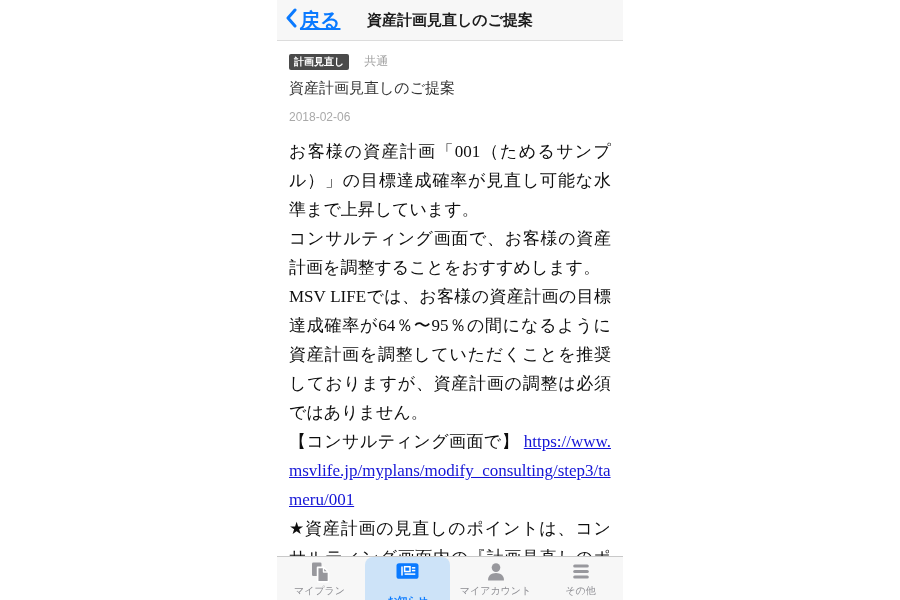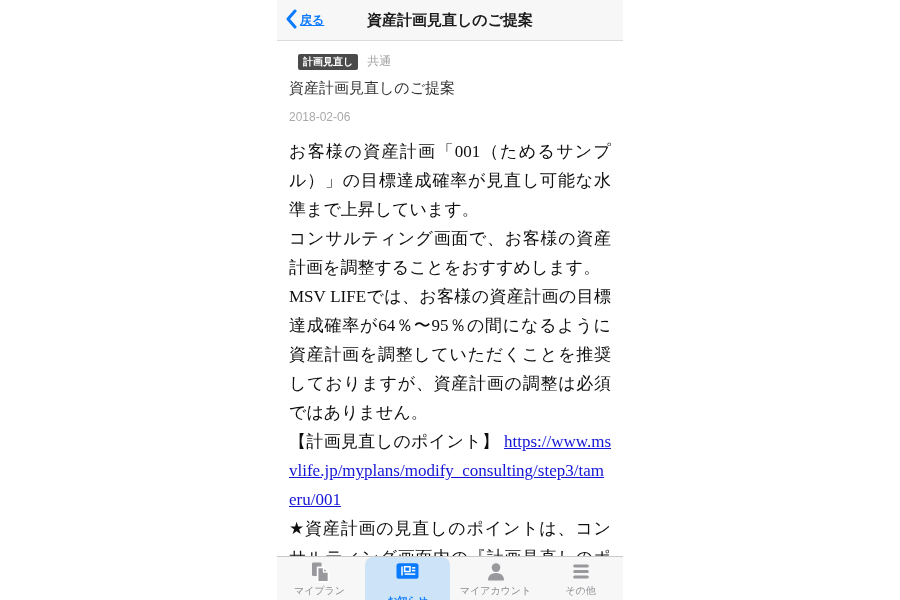--- a/index.html
+++ b/index.html
@@ -20,34 +20,34 @@
   
   .navbar {
     position: relative; height: 41px;
     background: #f7f7f7;
     border-bottom: 1px solid #dcdcdc;
   }
   .back-button {
     position: absolute; left: 8px; top: 0; height: 40px;
     display: flex; align-items: center; gap: 3px;
     color: var(--accent-blue); cursor: pointer;
-    font-size: 12px; font-weight: bold;
+    font-size: 20px; font-weight: bold;
   }
   .back-button .chevron { display: block; }
   .back-label { text-decoration: underline; }
   .nav-title {
     position: absolute; left: 40px; right: 40px; top: 0; height: 40px;
     display: flex; align-items: center; justify-content: center;
     font-size: 15px; font-weight: bold; color: #1b1b1b;
     white-space: nowrap;
   }
 
   
   .content { padding: 12px 12px 0 12px; }
-  .tag-row { display: flex; align-items: center; gap: 9px; margin-left: 9px; }
+  .tag-row { display: flex; align-items: center; gap: 15px; }
   .tag-dark {
     background: var(--tag-bg); color: #ffffff;
     font-size: 10px; font-weight: bold;
     padding: 2.5px 5px; border-radius: 2px; line-height: 1.1;
   }
   .tag-plain { color: #9e9e9e; font-size: 12px; }
   .article-title { margin-top: 9px; font-size: 15px; color: #333333; }
   .article-date { margin-top: 12px; font-size: 12px; color: #a9a9a9; }
   .article-body {
     margin-top: 13px;
@@ -112,21 +112,21 @@
     <div class="content">
       <div class="tag-row">
         <span class="tag-dark">計画見直し</span>
         <span class="tag-plain">共通</span>
       </div>
       <div class="article-title">資産計画見直しのご提案</div>
       <div class="article-date">2018-02-06</div>
       <div class="article-body"><span>お客様の資産計画「001（ためるサンプル）」の目標達成確率が見直し可能な水準まで上昇しています。
 コンサルティング画面で、お客様の資産計画を調整することをおすすめします。
 MSV LIFEでは、お客様の資産計画の目標達成確率が64％〜95％の間になるように資産計画を調整していただくことを推奨しておりますが、資産計画の調整は必須ではありません。
-</span><span>【計画見直しのポイント】 </span><a class="body-link">https://www.msvlife.jp/myplans/modify_consulting/step3/tameru/001</a><span>
+</span><span>【コンサルティング画面で】 </span><a class="body-link">https://www.msvlife.jp/myplans/modify_consulting/step3/tameru/001</a><span>
 ★資産計画の見直しのポイントは、コンサルティング画面内の『計画見直しのポイント⇒』をご参照ください。
 
 </span></div>
     </div>
 
     <div class="tabbar">
 
       <div class="tab">
         <span class="tab-icon">
           <svg width="24" height="24" viewBox="0 0 24 24" fill="currentColor">

